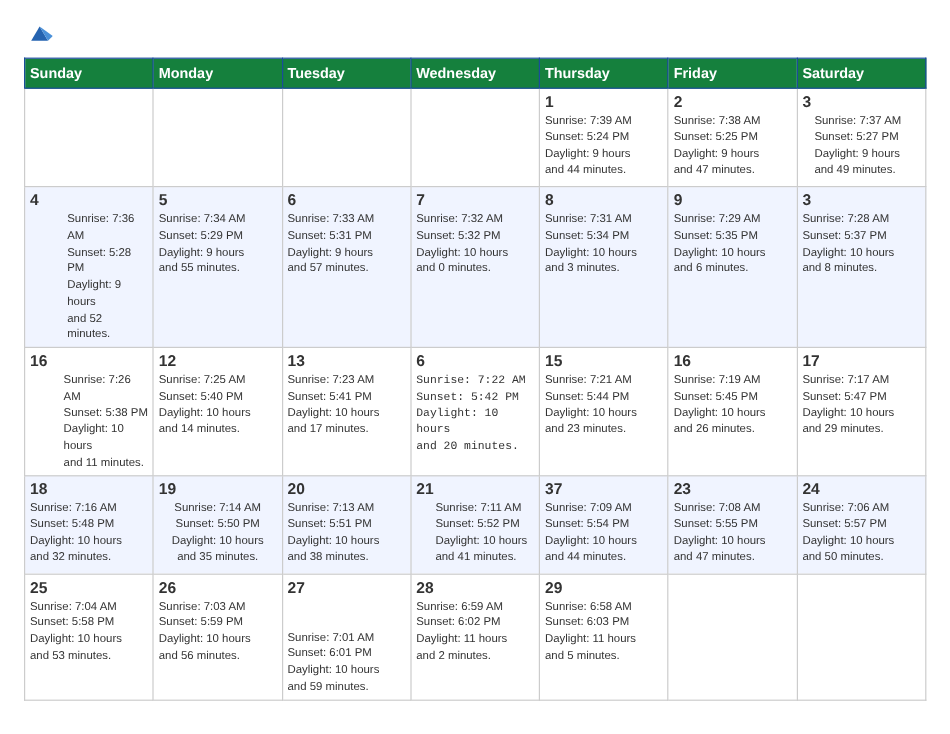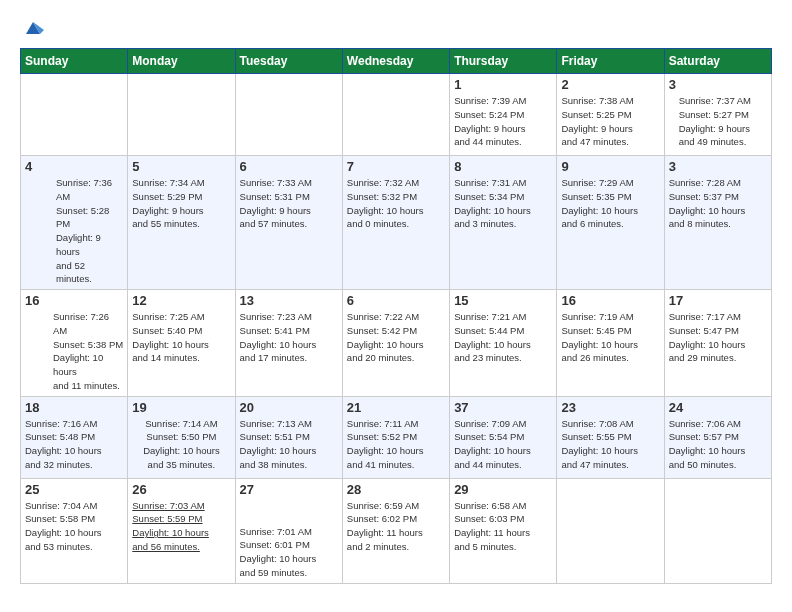--- a/index.html
+++ b/index.html
@@ -216,21 +216,21 @@
           </td>
           <td>
             <span class="day-number">13</span>
             <div class="day-info" style="white-space: pre-line;">Sunrise: 7:23 AM
 Sunset: 5:41 PM
 Daylight: 10 hours
 and 17 minutes.</div>
           </td>
           <td>
             <span class="day-number">6</span>
-            <div class="day-info" style="white-space: pre-line;">Sunrise: 7:22 AM
+            <div class="day-info" style="white-space: pre-line; font-family: Liberation Mono, monospace;">Sunrise: 7:22 AM
 Sunset: 5:42 PM
 Daylight: 10 hours
 and 20 minutes.</div>
           </td>
           <td>
             <span class="day-number">15</span>
             <div class="day-info" style="white-space: pre-line;">Sunrise: 7:21 AM
 Sunset: 5:44 PM
 Daylight: 10 hours
 and 23 minutes.</div>
@@ -267,21 +267,21 @@
           </td>
           <td>
             <span class="day-number">20</span>
             <div class="day-info" style="white-space: pre-line;">Sunrise: 7:13 AM
 Sunset: 5:51 PM
 Daylight: 10 hours
 and 38 minutes.</div>
           </td>
           <td>
             <span class="day-number">21</span>
-            <div class="day-info" style="white-space: pre-line;">Sunrise: 7:11 AM
+            <div class="day-info" style="white-space: pre-line; margin-left: 16px;">Sunrise: 7:11 AM
 Sunset: 5:52 PM
 Daylight: 10 hours
 and 41 minutes.</div>
           </td>
           <td>
             <span class="day-number">37</span>
             <div class="day-info" style="white-space: pre-line;">Sunrise: 7:09 AM
 Sunset: 5:54 PM
 Daylight: 10 hours
 and 44 minutes.</div>
@@ -304,21 +304,21 @@
         <tr>
           <td>
             <span class="day-number">25</span>
             <div class="day-info" style="white-space: pre-line;">Sunrise: 7:04 AM
 Sunset: 5:58 PM
 Daylight: 10 hours
 and 53 minutes.</div>
           </td>
           <td>
             <span class="day-number">26</span>
-            <div class="day-info" style="white-space: pre-line; text-decoration: underline;">Sunrise: 7:03 AM
+            <div class="day-info" style="white-space: pre-line;">Sunrise: 7:03 AM
 Sunset: 5:59 PM
 Daylight: 10 hours
 and 56 minutes.</div>
           </td>
           <td>
             <span class="day-number">27</span>
             <div class="day-info" style="white-space: pre-line; margin-top: 28px;">Sunrise: 7:01 AM
 Sunset: 6:01 PM
 Daylight: 10 hours
 and 59 minutes.</div>

